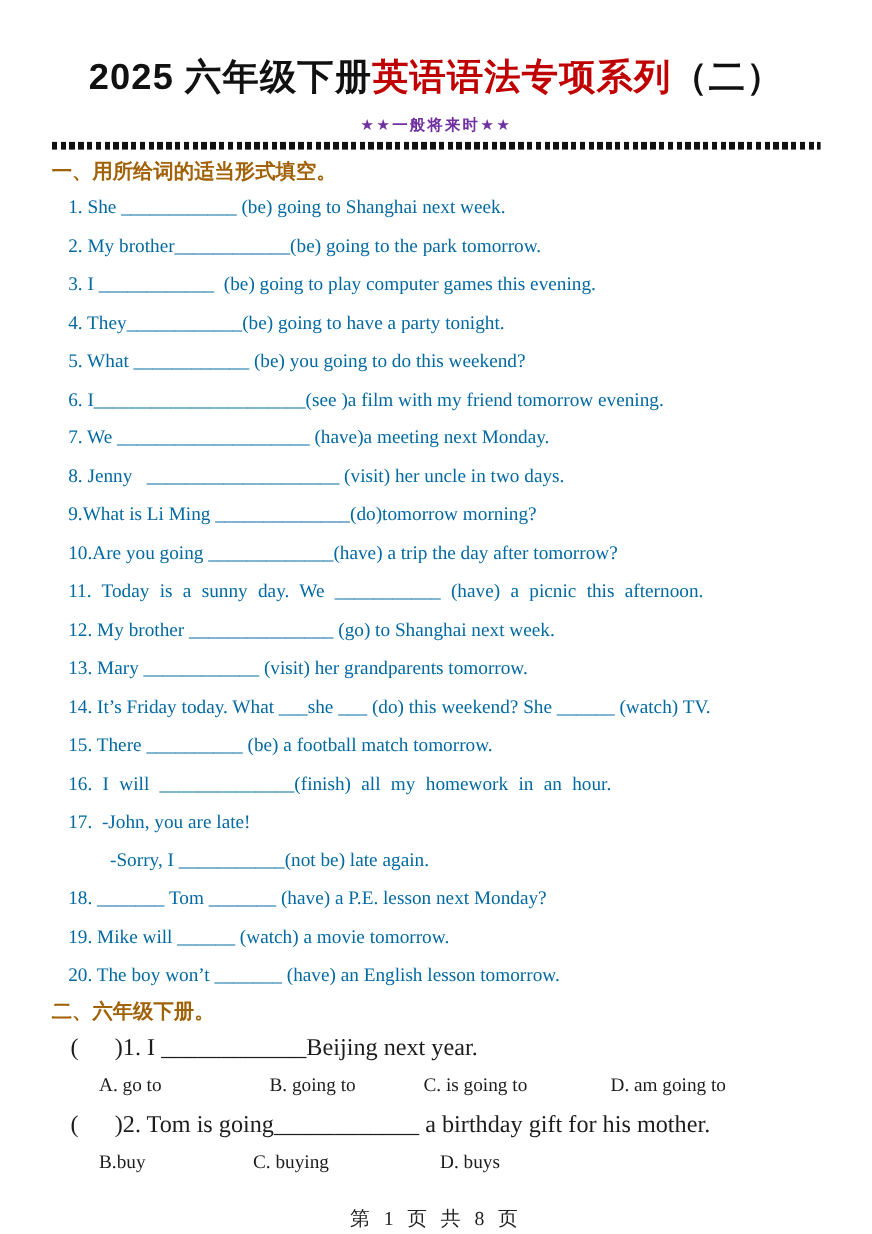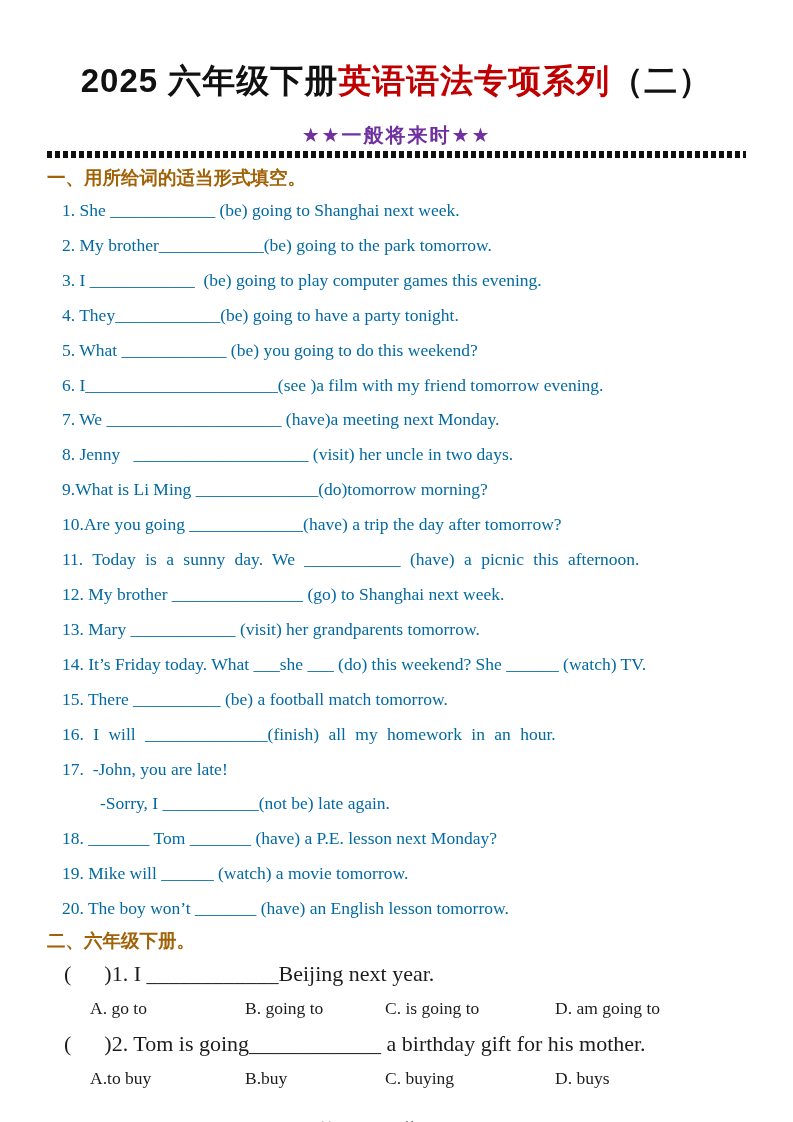--- a/index.html
+++ b/index.html
@@ -15,36 +15,36 @@
     font-family: "Liberation Serif", "DejaVu Serif", serif;
   }
   .page {
     box-sizing: border-box;
     width: 793px;
     height: 1122px;
     padding: 40px 47px 0 47px;
   }
   
   .title {
-    margin: 16px;
+    margin: 5px;
     text-align: center;
     white-space: nowrap;
     font-family: "Liberation Sans", "DejaVu Sans", sans-serif;
     font-weight: bold;
     font-size: 33px;
     line-height: 50px;
     letter-spacing: 1px;
     color: #111111;
   }
   .title .accent { color: #c00000; }
   .subtitle {
     text-align: center;
     font-family: "Liberation Sans", "DejaVu Sans", sans-serif;
     font-weight: bold;
-    font-size: 20px;
+    font-size: 14px;
     line-height: 26px;
     color: #7030a0;
     letter-spacing: 2px;
   }
   .dotted-rule {
     height: 7px;
     margin: 3px 0 5px 0;
     background-image: repeating-linear-gradient(
       to right,
       #111111 0px, #111111 5px,
@@ -134,21 +134,20 @@
   <div class="stem">(      )1. I ____________Beijing next year.</div>
   <div class="options-row">
     <span class="opt-a">A. go to</span>
     <span class="opt-b">B. going to</span>
     <span class="opt-c">C. is going to</span>
     <span class="opt-d">D. am going to</span>
   </div>
 
   <div class="stem">(      )2. Tom is going____________ a birthday gift for his mother.</div>
   <div class="options-row">
-    <span class="opt-a">A.to buy</span>
     <span class="opt-b">B.buy</span>
     <span class="opt-c">C. buying</span>
     <span class="opt-d">D. buys</span>
   </div>
 
   <div class="footer">第 1 页 共 8 页</div>
 
 </div>
 
 </body></html>

